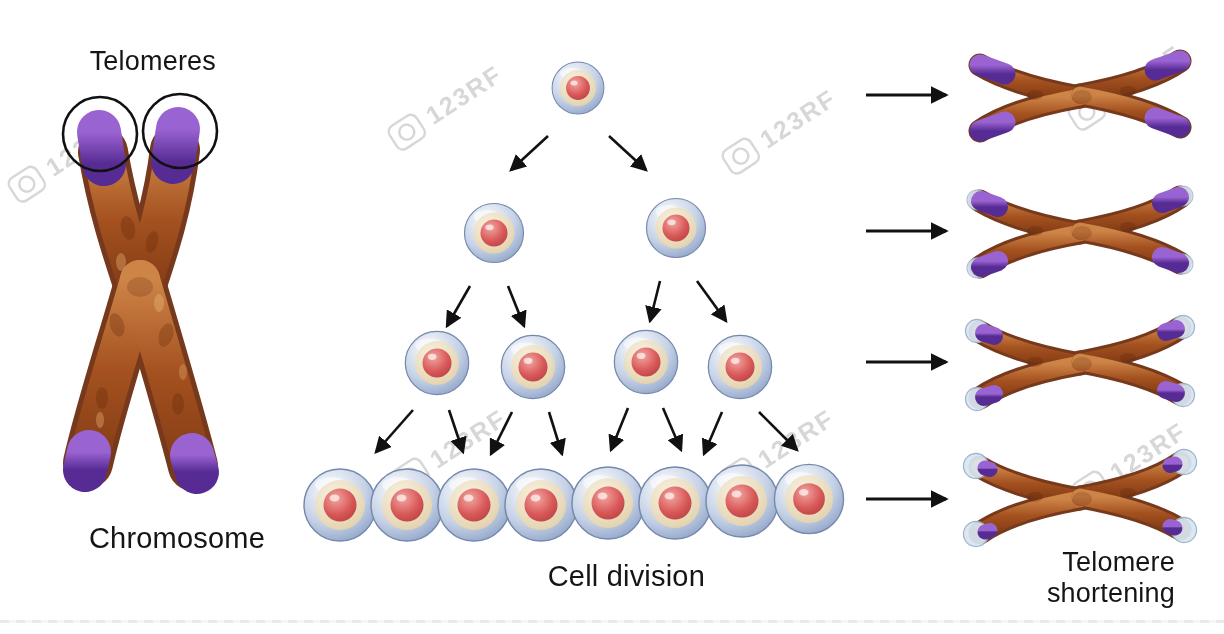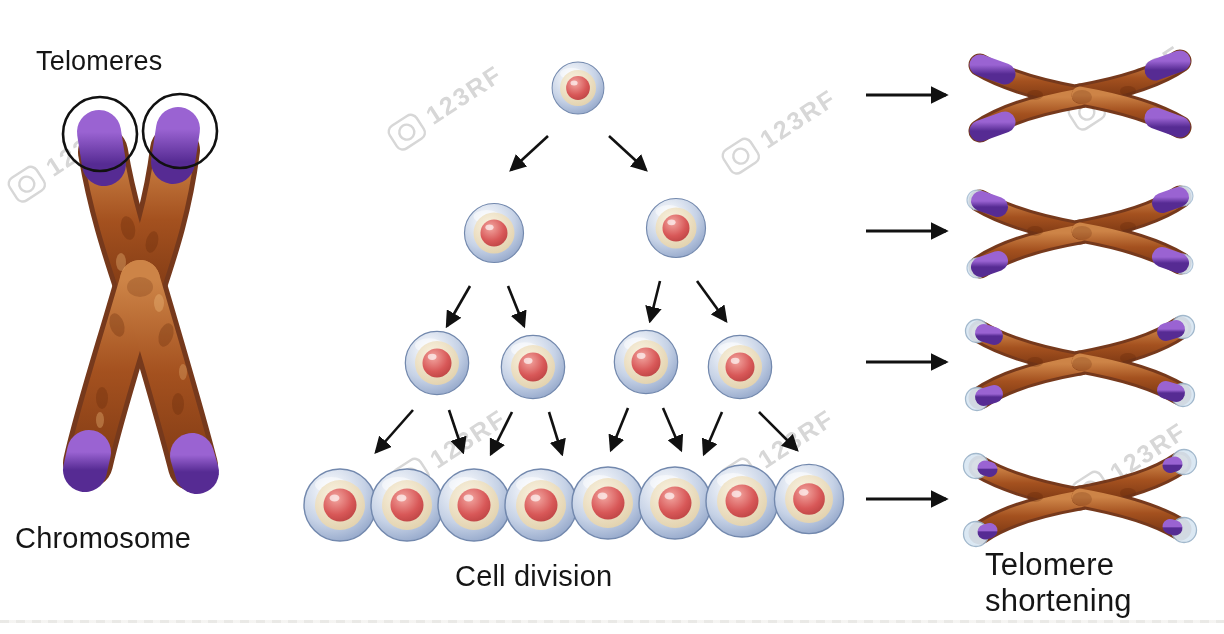--- a/index.html
+++ b/index.html
@@ -8,29 +8,29 @@
     width: 1224px;
     height: 634px;
     background: #ffffff;
     overflow: hidden;
     font-family: "Liberation Sans", sans-serif;
   }
   #art { position: absolute; left: 0; top: 0; }
   .label {
     position: absolute;
     color: #151515;
-    text-align: left;
+    text-align: right;
     font-size: 28px;
     line-height: 1.15;
     letter-spacing: 0.2px;
   }
   #label-telomeres        { left: 36px;  top: 46px;  width: 180px; font-size: 27px; }
   #label-chromosome       { left: 15px;  top: 522px; width: 250px; font-size: 29px; }
   #label-cell-division    { left: 455px; top: 560px; width: 250px; font-size: 29px; }
-  #label-telomere-short   { left: 985px; top: 547px; width: 190px; font-size: 31px; }
+  #label-telomere-short   { left: 985px; top: 547px; width: 190px; font-size: 27px; }
   .wm-text {
     font-family: "Liberation Sans", sans-serif;
     font-size: 25px;
     font-weight: bold;
     letter-spacing: 2px;
     fill: #d7d7d7;
   }
   #bottom-edge {
     position: absolute;
     left: 0; top: 620px;

